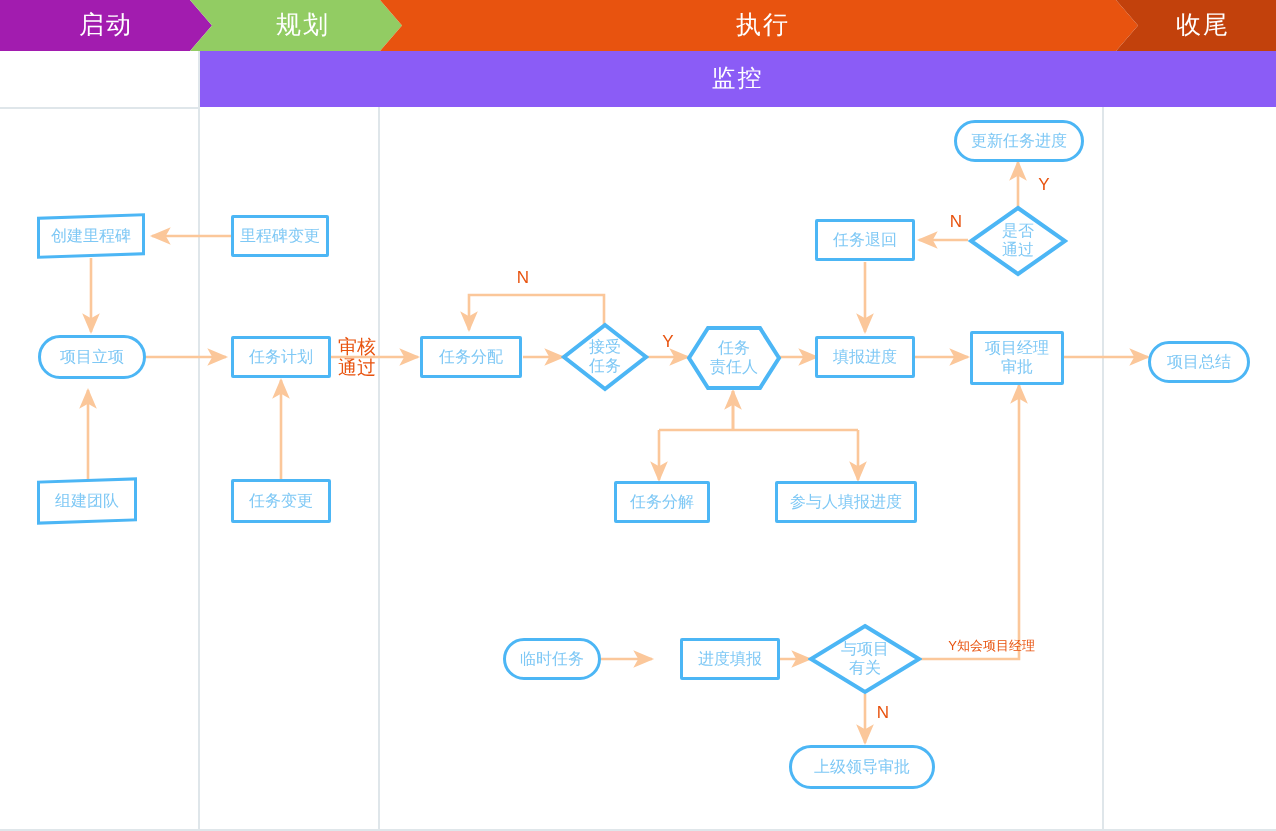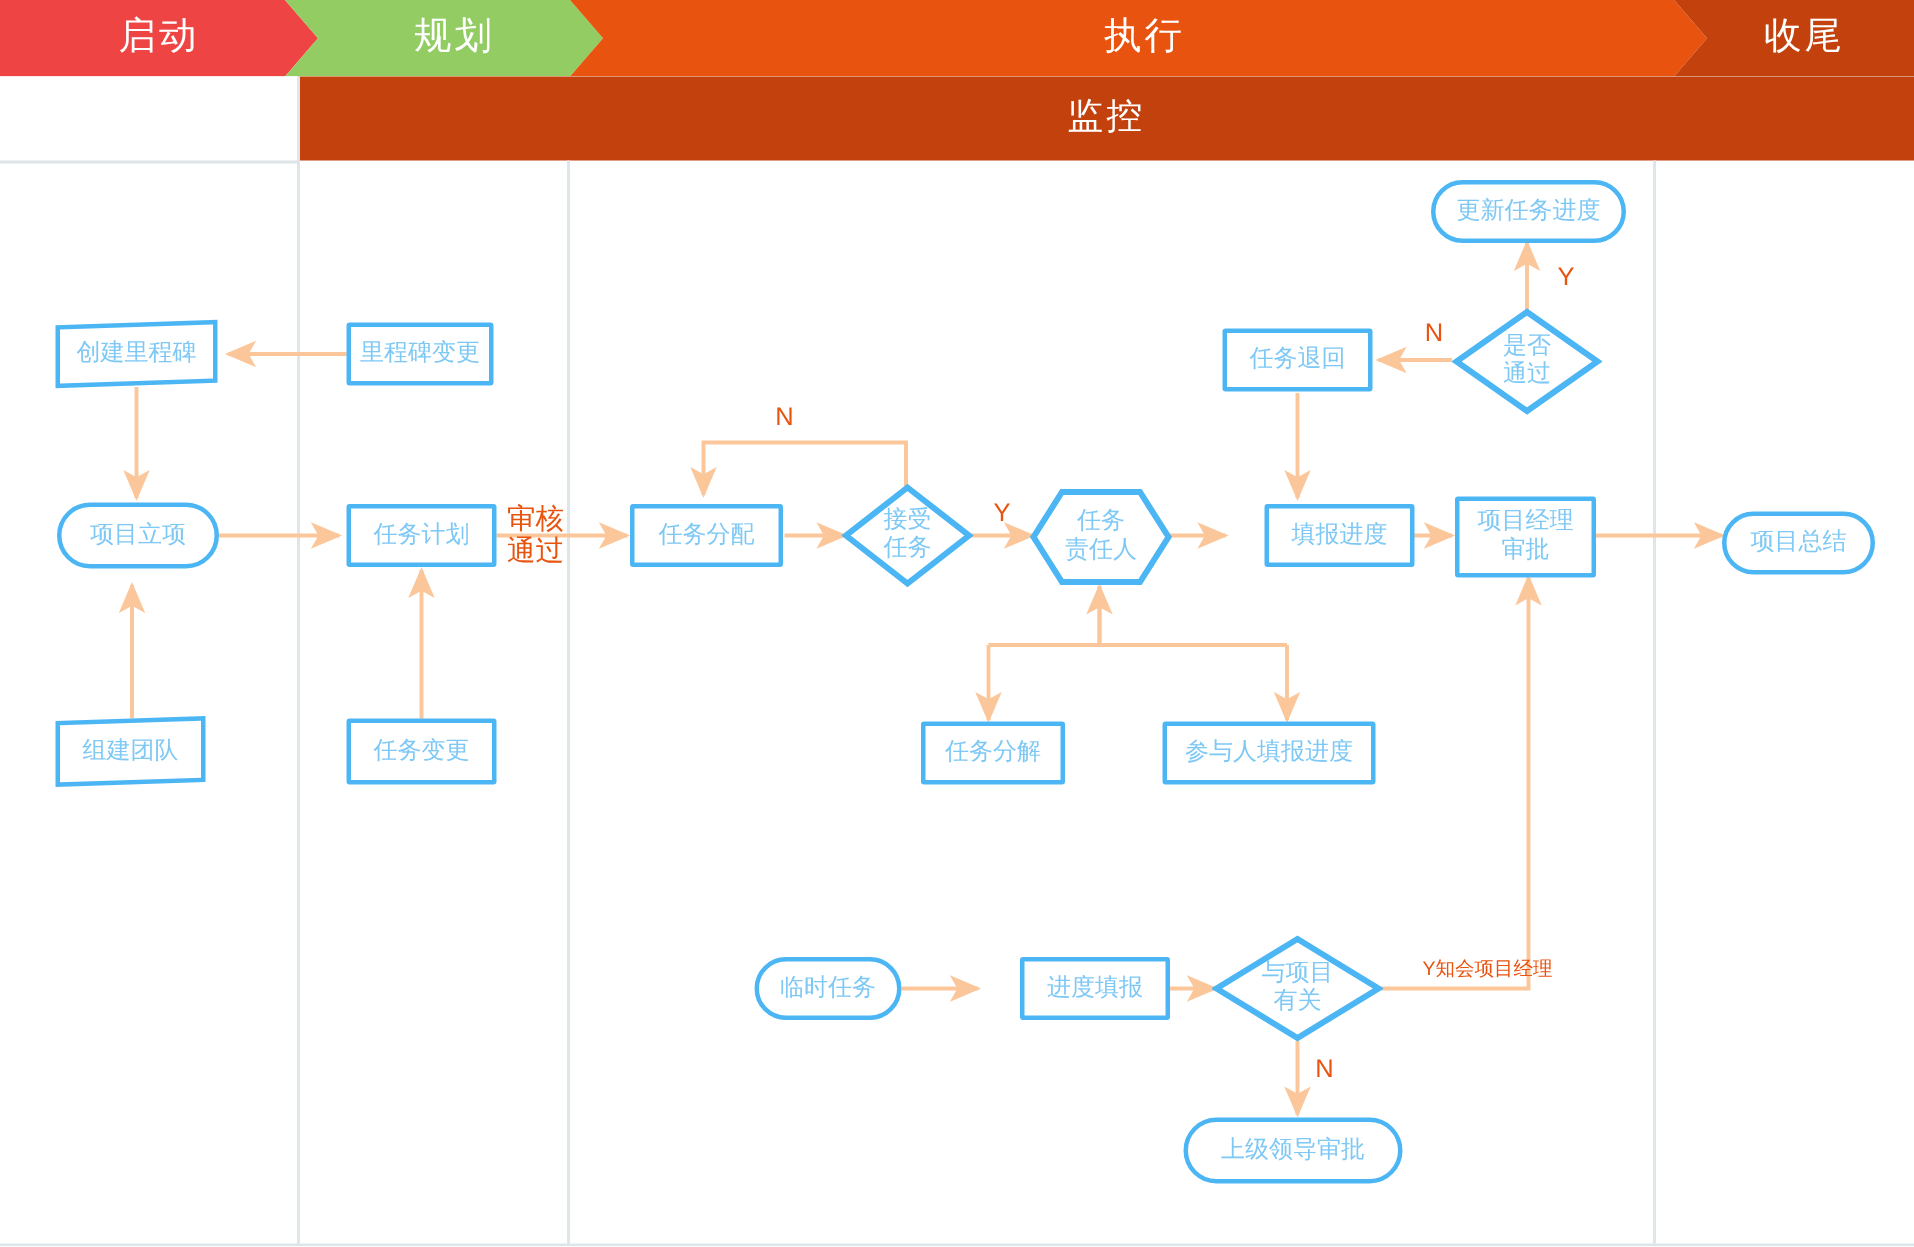--- a/index.html
+++ b/index.html
@@ -23,21 +23,21 @@
     position:absolute; top:0; height:51px;
     display:flex; align-items:center; justify-content:center;
     color:#ffffff; font-size:25px; letter-spacing:2px;
     box-sizing:border-box;
   }
   .phase span{ display:block; line-height:1; padding-bottom:2px; }
 
   
   #monitor{
     position:absolute; left:199px; top:51px; width:1077px; height:56px;
-    background:#c2410c;
+    background:#8b5cf6;
     display:flex; align-items:center; justify-content:center;
     color:#ffffff; font-size:24px; letter-spacing:2px;
   }
   #monitor span{ display:block; line-height:1; padding-bottom:2px; }
 
   
   .lane-line{
     position:absolute; width:2px; background:#dfe6ea;
   }
   .canvas-top-line{
@@ -100,21 +100,21 @@
   .elabel.big{ font-size:19px; }
   .elabel.small{ font-size:13px; text-align:right; }
 </style>
 </head>
 <body>
 
 <div id="stage">
 
   <div id="banner">
 
-    <div class="phase" style="left:0; width:212px; background:#ef4444;
+    <div class="phase" style="left:0; width:212px; background:#a21caf;
                 clip-path:polygon(0 0, 190px 0, 212px 50%, 190px 100%, 0 100%);align-items:center;">
       <span>启动</span>
     </div>
 
     <div class="phase" style="left:190px; width:212px; background:#92cc63;
                 clip-path:polygon(0 0, 190px 0, 212px 50%, 190px 100%, 0 100%, 22px 50%);">
       <span style="margin-left:14px;">规划</span>
     </div>
 
     <div class="phase" style="left:380px; width:758px; background:#e8530f;
@@ -242,21 +242,21 @@
   </div>
 
   <div class="node n-rect" style="left:614px; top:481px; width:96px; height:42px;">
     <span class="lbl">任务分解</span>
   </div>
 
   <div class="node n-rect" style="left:775px; top:481px; width:142px; height:42px;">
     <span class="lbl">参与人填报进度</span>
   </div>
 
-  <div class="node n-rect" style="left:815px; top:336px; width:100px; height:42px;margin-left:28px;">
+  <div class="node n-rect" style="left:815px; top:336px; width:100px; height:42px;">
     <span class="lbl">填报进度</span>
   </div>
 
   <div class="node n-rect" style="left:815px; top:219px; width:100px; height:42px;">
     <span class="lbl">任务退回</span>
   </div>
 
   <div class="shape-wrap" style="left:968px; top:205px; width:100px; height:72px;">
     <svg width="100" height="72" viewBox="0 0 100 72">
       <polygon points="50,3 97,36 50,69 3,36" fill="#ffffff" stroke="#4cb6f5" stroke-width="4"></polygon>

